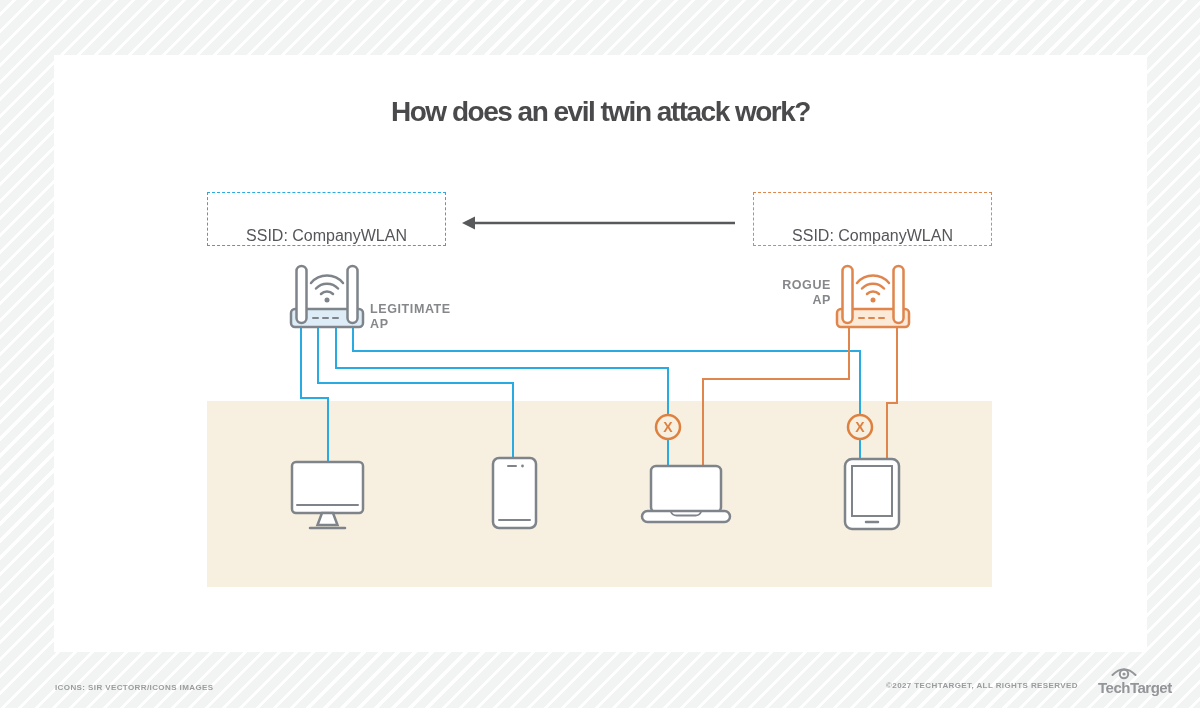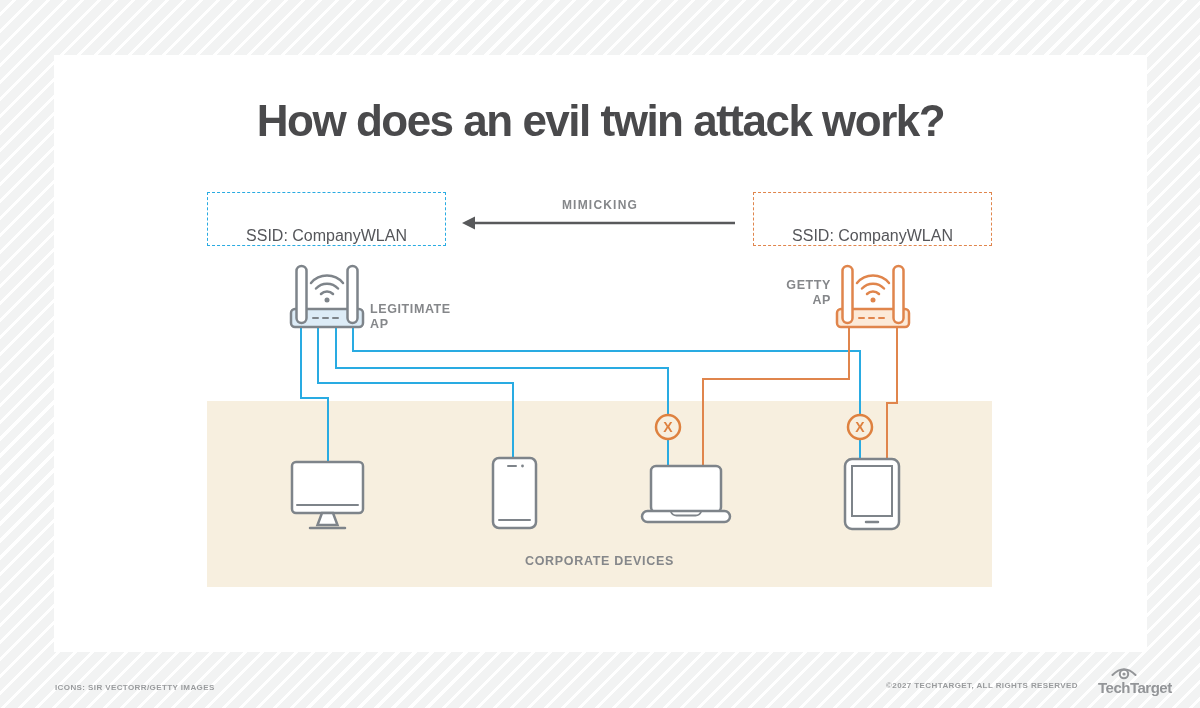--- a/index.html
+++ b/index.html
@@ -1,21 +1,21 @@
 <!DOCTYPE html>
 <html><head>
 <meta charset="utf-8">
 <style>
   html,body{margin:0;padding:0;}
   body{width:1200px;height:708px;font-family:"Liberation Sans",sans-serif;}
   .canvas{position:relative;width:1200px;height:708px;overflow:hidden;
     background:repeating-linear-gradient(135deg,#f2f3f3 0px,#f2f3f3 9px,#ffffff 9px,#ffffff 12px);}
   .card{position:absolute;left:54px;top:55px;width:1093px;height:597px;background:#ffffff;}
   .title{position:absolute;left:54px;top:96px;width:1093px;text-align:center;
-    font-size:44px;font-weight:800;letter-spacing:-1.5px;color:#4a4a4c;}
+    font-size:28px;font-weight:800;letter-spacing:-1.5px;color:#4a4a4c;}
   .ssid-box{position:absolute;width:237px;height:52px;background:#fff;
     display:flex;align-items:flex-end;justify-content:center;
     font-size:16px;color:#55565a;}
   .ssid-left{left:207px;top:192px;border:1.5px dashed #29abe2;}
   .ssid-right{left:753px;top:192px;border:1.5px dashed #e0854c;}
   .mimicking{position:absolute;left:460px;top:198px;width:280px;text-align:center;
     font-size:12px;font-weight:bold;letter-spacing:1.2px;color:#85878a;}
   .ap-label{position:absolute;font-size:12.5px;font-weight:bold;color:#85878a;
     letter-spacing:.6px;line-height:14.5px;}
   .ap-label.legit{left:370px;top:278px;text-align:left;margin-top:24px;}
@@ -129,34 +129,32 @@
     </g>
   </svg>
 
   <div class="ssid-box ssid-left">
     <span>SSID: CompanyWLAN</span>
   </div>
   <div class="ssid-box ssid-right">
     <span>SSID: CompanyWLAN</span>
   </div>
 
-  <div class="mimicking">MIMICKING</div>
 
   <div class="ap-label legit">
     <span style="display:block">LEGITIMATE</span>
     <span style="display:block">AP</span>
   </div>
   <div class="ap-label rogue">
-    <span style="display:block">GETTY</span>
+    <span style="display:block">ROGUE</span>
     <span style="display:block">AP</span>
   </div>
 
-  <div class="corp-label">CORPORATE DEVICES</div>
 
-  <div class="footer-left">ICONS: SIR VECTORR/GETTY IMAGES</div>
+  <div class="footer-left">ICONS: SIR VECTORR/ICONS IMAGES</div>
   <div class="footer-right">
     <span class="copyright">©2027 TECHTARGET, ALL RIGHTS RESERVED</span>
     <span class="tt-logo">
       <svg class="eye" width="26" height="15" viewBox="0 0 26 15">
         <path d="M1.5,10 Q13,-1.5 24.5,10" fill="none" stroke="#939598" stroke-width="2" stroke-linecap="round"></path>
         <circle cx="13" cy="9" r="4.2" fill="none" stroke="#939598" stroke-width="2"></circle>
         <circle cx="13" cy="9" r="1.6" fill="#939598"></circle>
       </svg>
       <span class="tt-text">TechTarget</span>
     </span>

